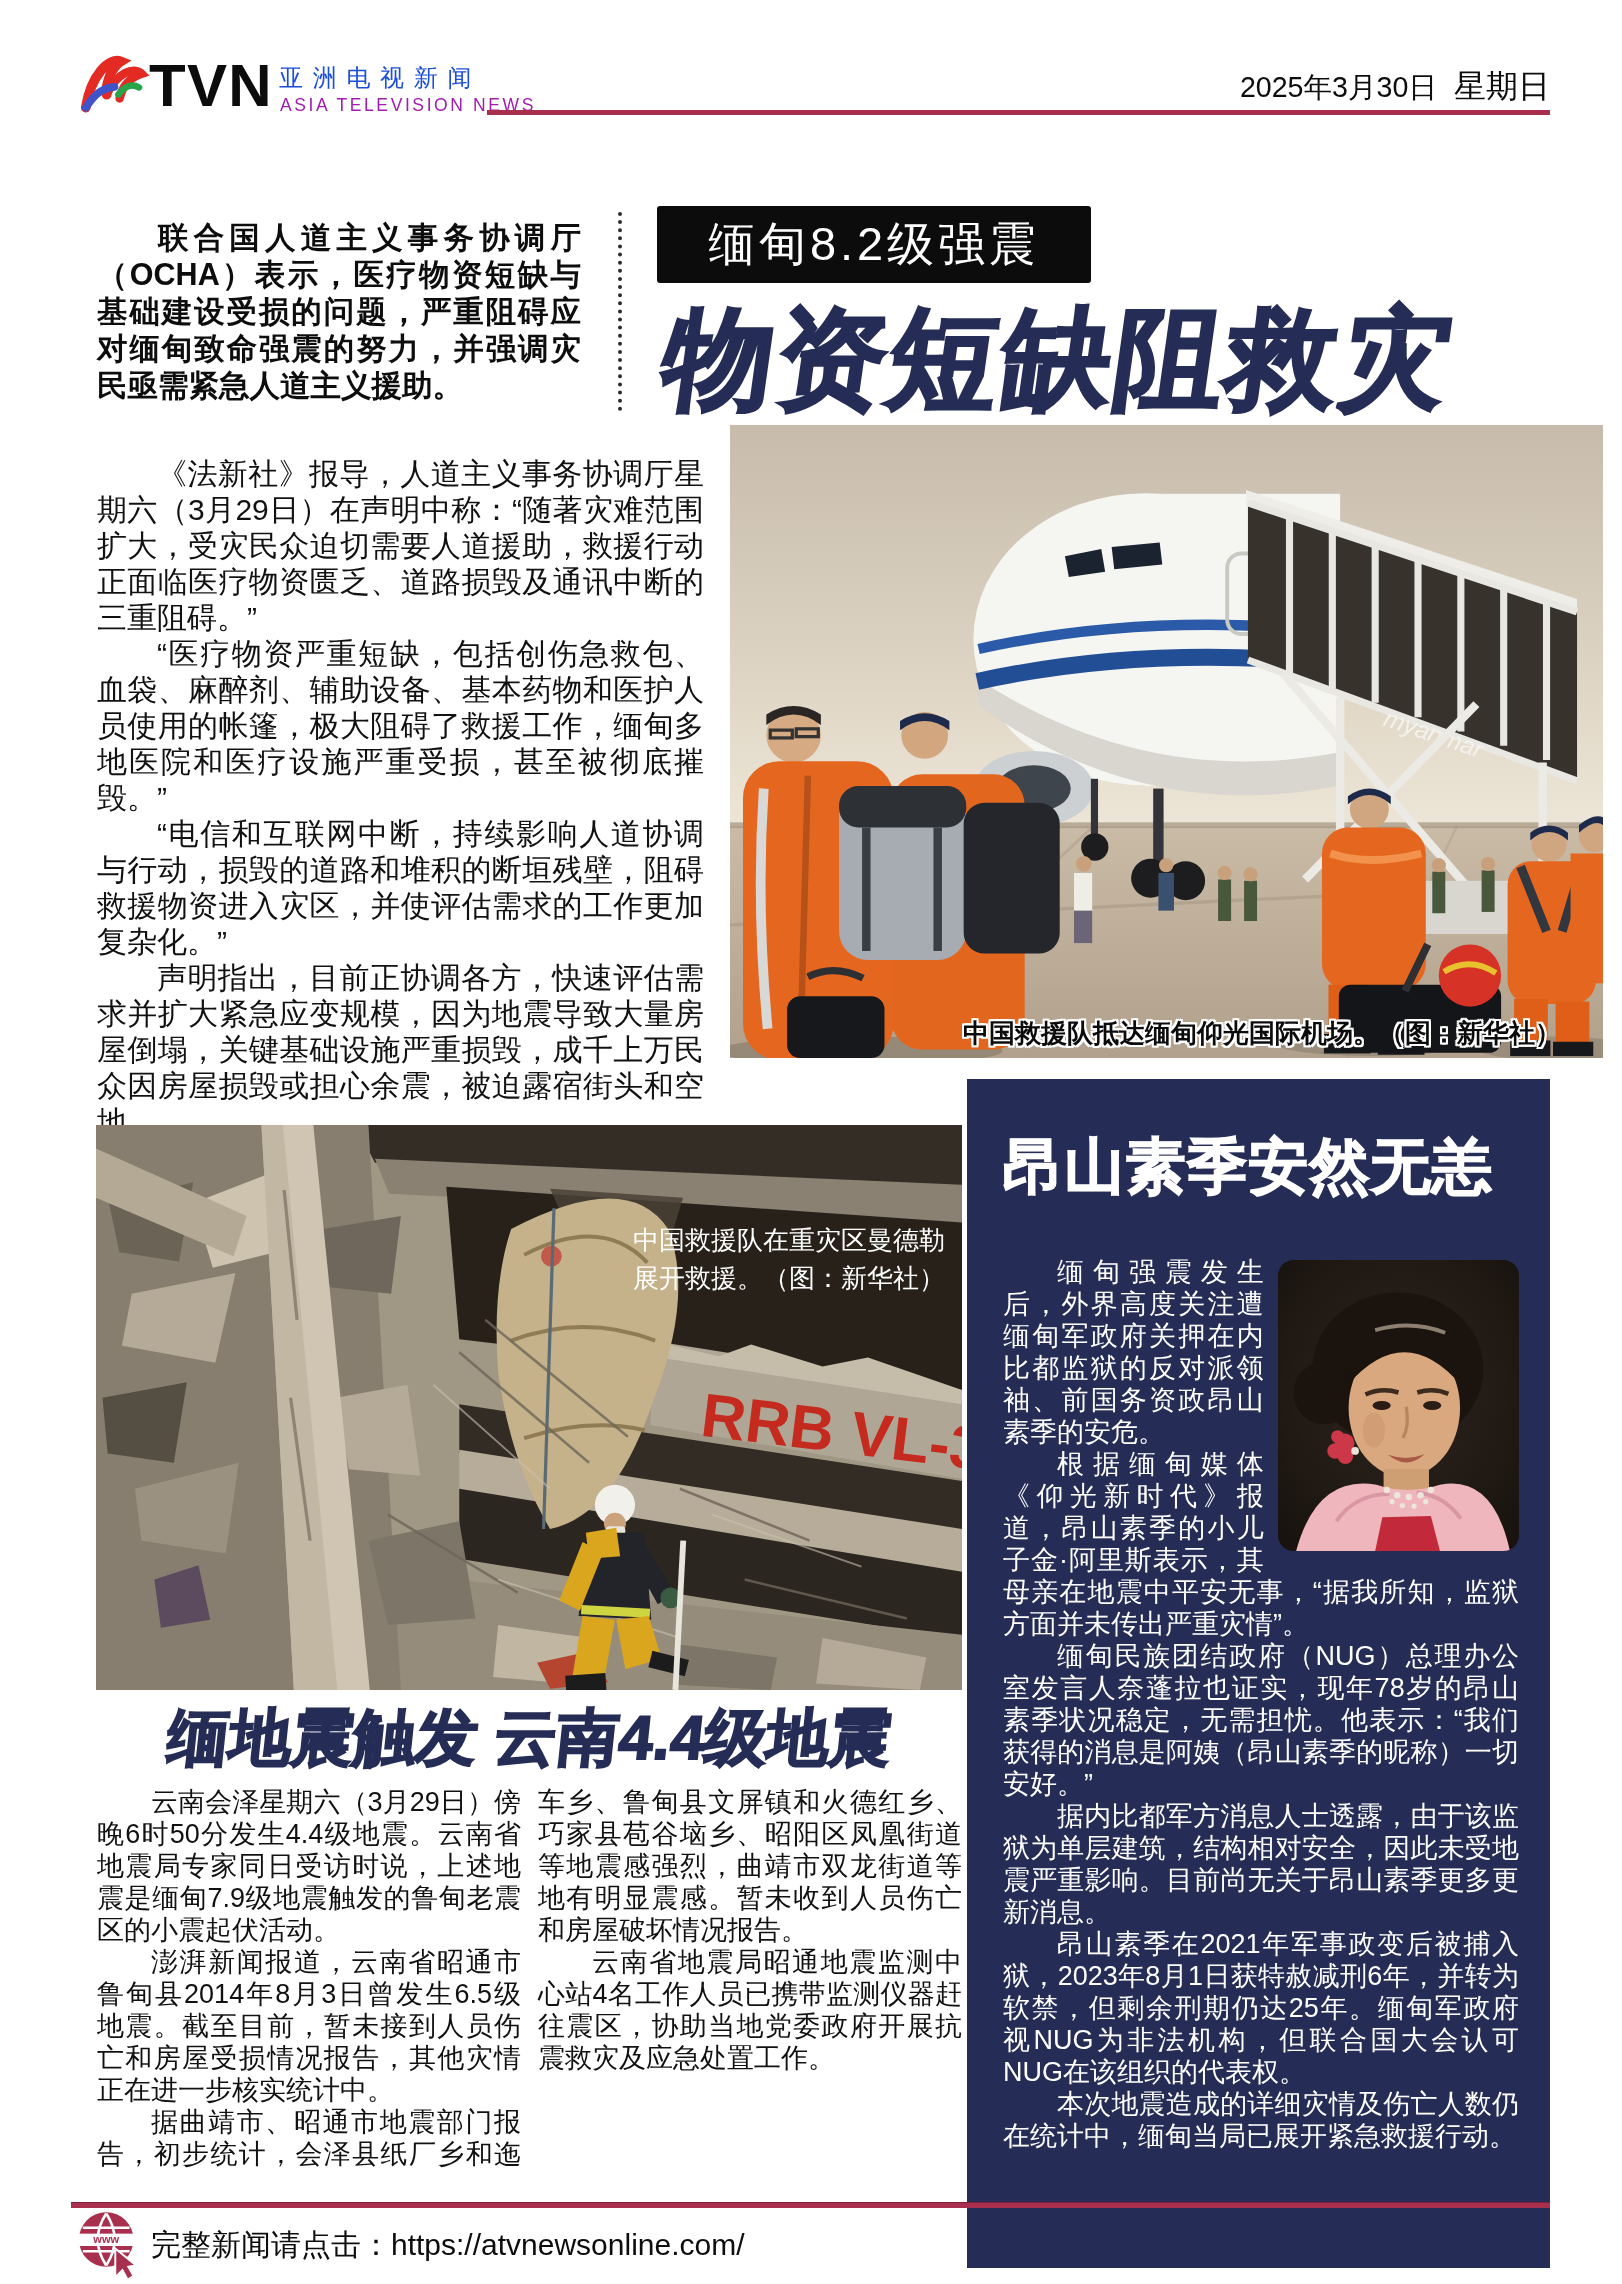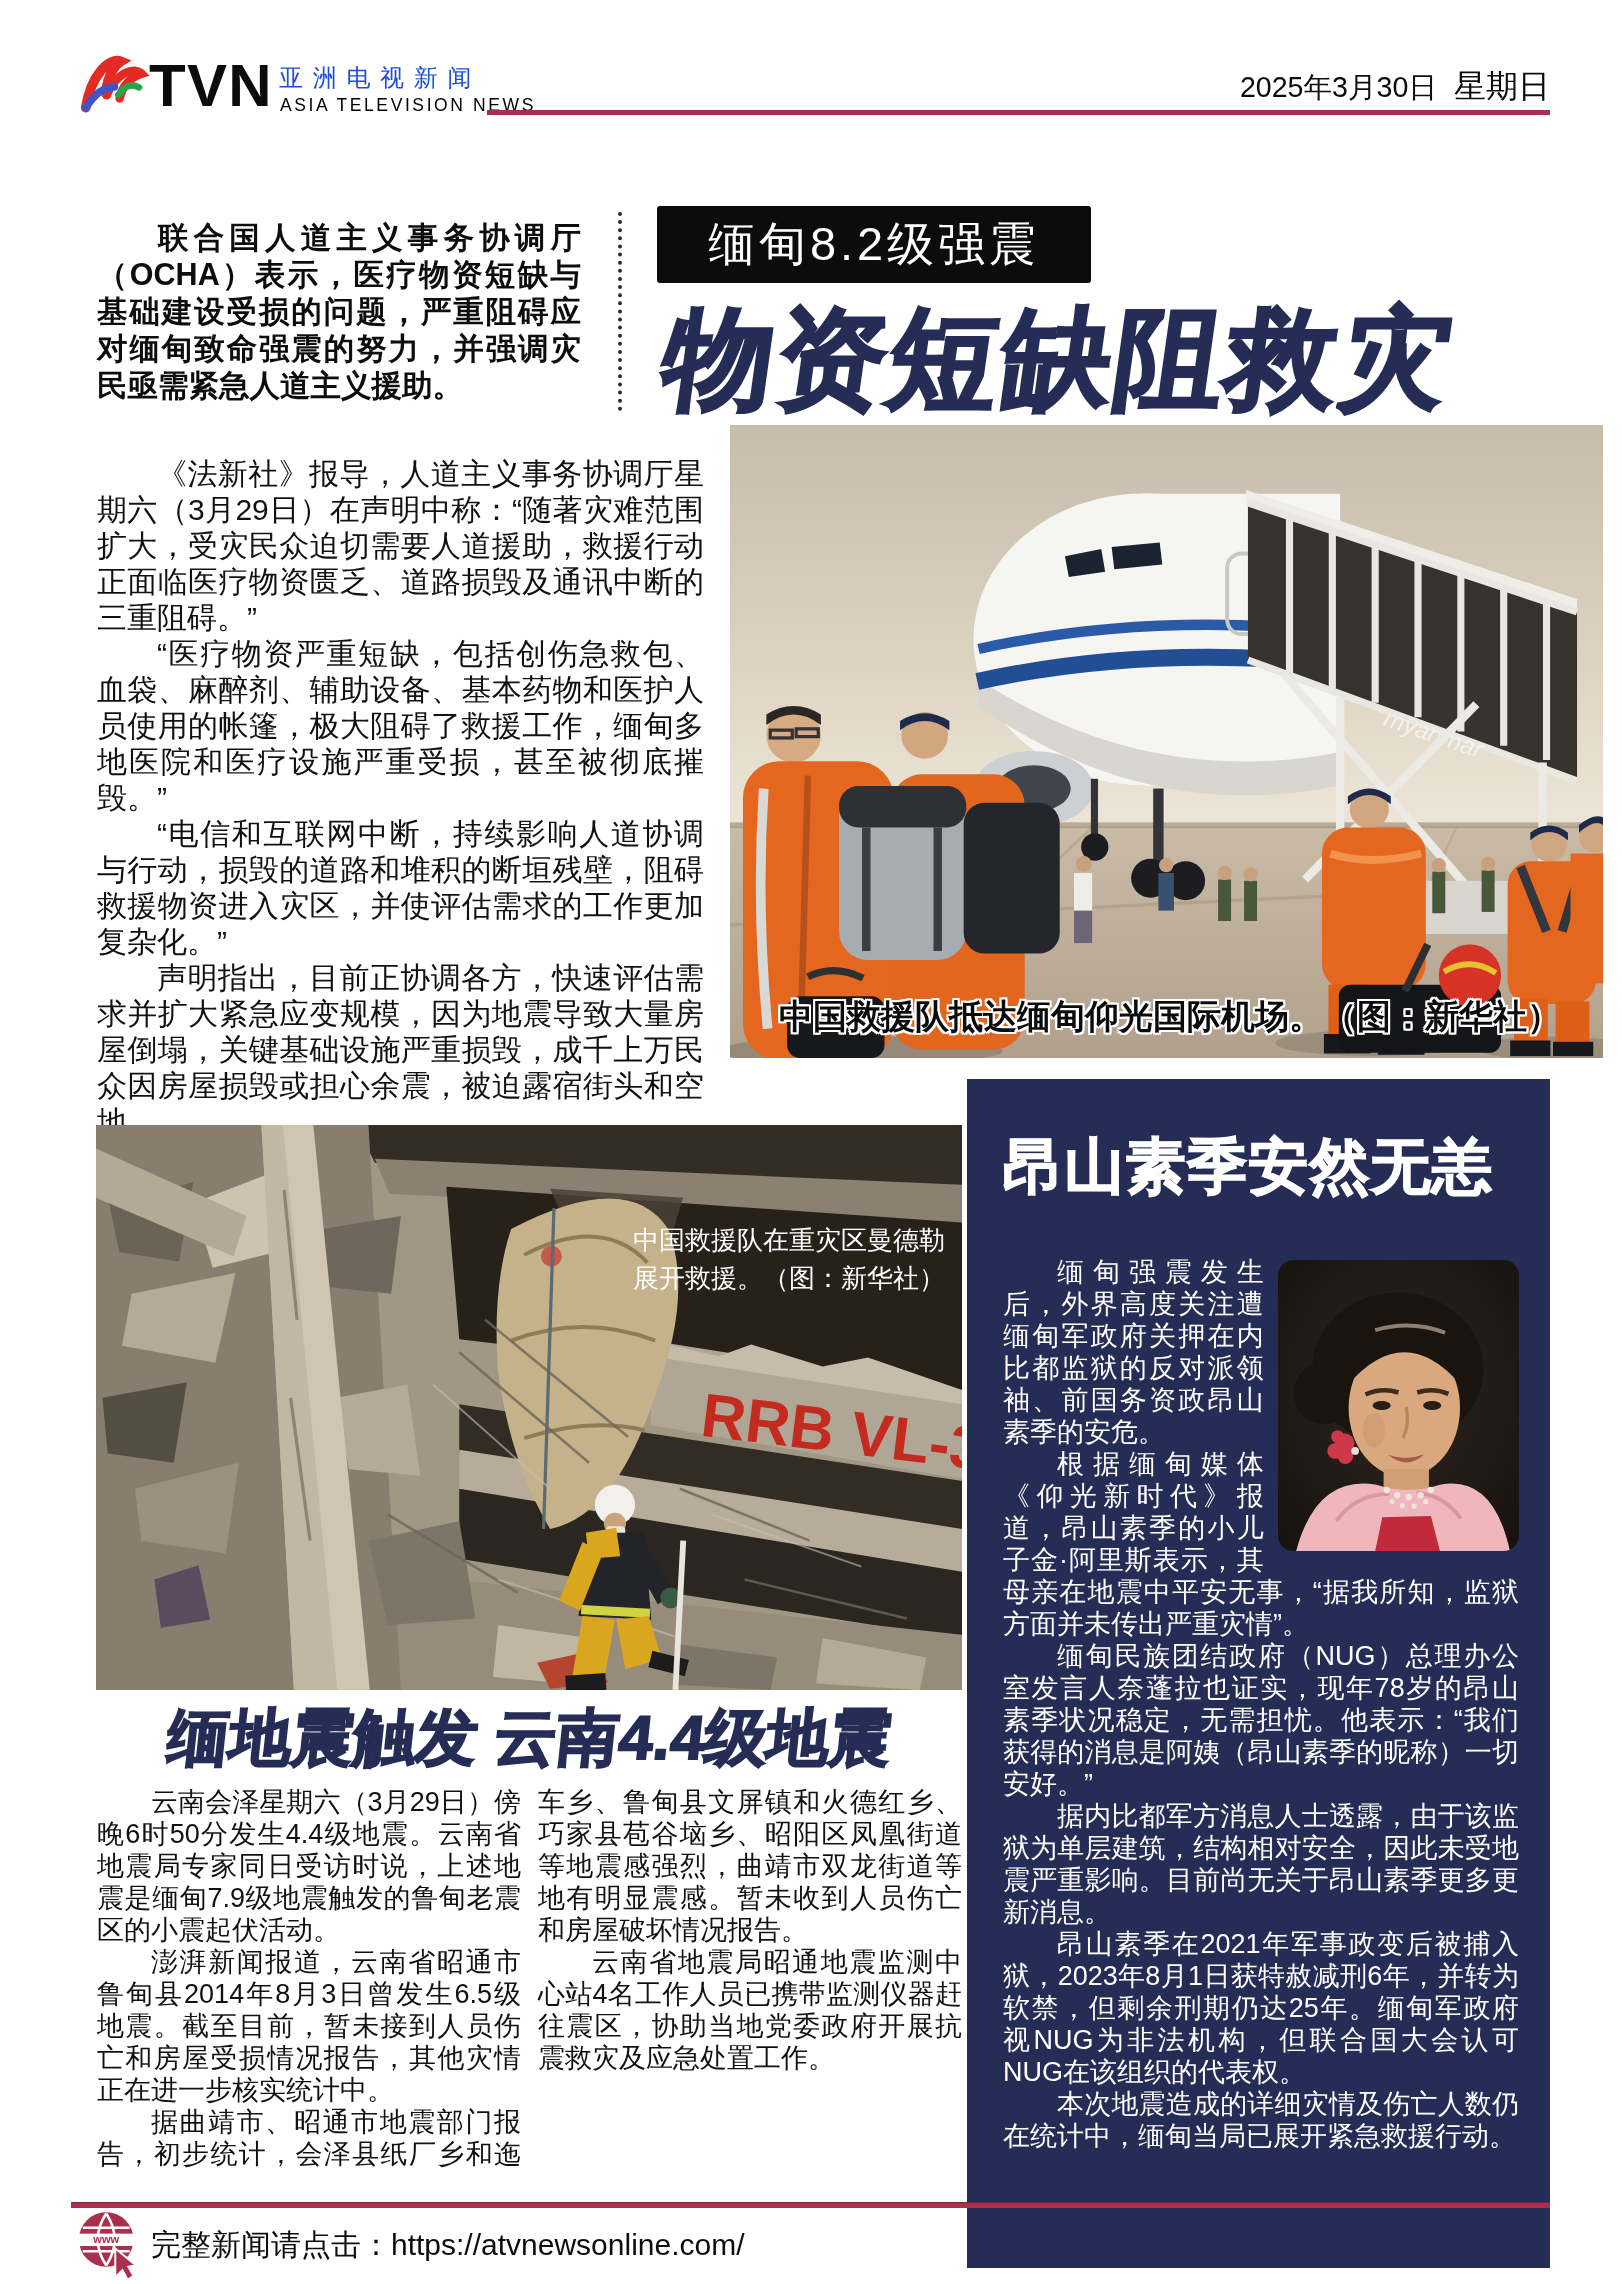--- a/index.html
+++ b/index.html
@@ -5,21 +5,21 @@
   *{box-sizing:border-box;margin:0;padding:0}
   html,body{background:#888}
   .page{position:relative;width:1623px;height:2284px;background:#fff;
         font-family:"Liberation Sans","DejaVu Sans",sans-serif;color:#111;overflow:hidden}
   .abs{position:absolute}
 
   
   .logo-swoosh{left:78px;top:53px;width:78px;height:60px}
   .logo-tvn{left:149px;top:51px;font-size:60px;font-weight:900;letter-spacing:1.3px;color:#0c0c0c}
   .logo-cn{left:279px;top:62px;font-size:24px;font-weight:400;letter-spacing:9.7px;color:#1d4ed8;white-space:nowrap}
-  .logo-en{left:280px;top:95px;font-size:17.5px;letter-spacing:2.6px;color:#000000;white-space:nowrap}
+  .logo-en{left:280px;top:95px;font-size:17.5px;letter-spacing:2.6px;color:#a21caf;white-space:nowrap}
   .masthead-date{right:73px;top:65px;font-size:28.6px;color:#0d0d0d;white-space:nowrap}
   .masthead-date .wd{font-size:32px;font-weight:400;margin-left:17px}
   .rule-top{left:487px;top:110px;width:1063px;height:5.2px;background:#a92f4e}
   .rule-bottom{left:71px;top:2202px;width:1479px;height:5.8px;background:#a92f4e;border-top:1.3px solid #7e1f38}
 
   
   .lead{left:97px;top:219px;width:484px;font-size:30.5px;font-weight:700;line-height:37px;
         text-align:justify;text-indent:2em;color:#0d0d0d}
   .vdots{left:618px;top:212px;height:199px;width:0;border-left:4.5px dotted #2c2c2c}
   .kicker{left:657px;top:206px;width:434px;height:77px;background:#0c0c0c;border-radius:3px;
@@ -31,21 +31,21 @@
   .h2-navy{color:#252c55;font-weight:900;-webkit-text-stroke:1.9px #252c55}
 
   
   .a1-body{left:97px;top:456px;width:607px;font-size:30px;line-height:36px;text-align:justify}
   .a1-body p,.a2-cols p,.sb-body p{text-indent:2em}
 
   
   .photo1{left:730px;top:425px;width:873px;height:633px;overflow:hidden}
   .photo2{left:96px;top:1125px;width:866px;height:565px;overflow:hidden}
   .photo1 svg,.photo2 svg,.suukyi svg{display:block;width:100%;height:100%}
-  .cap1{right:42px;bottom:18px;font-size:34px;font-weight:600;color:#0b0b0b;white-space:nowrap;
+  .cap1{right:42px;bottom:7px;font-size:26px;font-weight:600;color:#0b0b0b;white-space:nowrap;
         text-shadow:-1.9px -1.9px 0 #fff,1.9px -1.9px 0 #fff,-1.9px 1.9px 0 #fff,1.9px 1.9px 0 #fff,0 -1.9px 0 #fff,0 1.9px 0 #fff,-1.9px 0 0 #fff,1.9px 0 0 #fff}
   .cap2{left:537px;top:96px;width:312px;font-size:26px;font-weight:500;color:#fff;line-height:38px}
 
   
   .sidebar{left:967px;top:1079px;width:583px;height:1189px;background:#252c55;color:#fff;
            padding:55px 31px 0 36px}
   .sb-title{font-size:60px;font-weight:900;letter-spacing:1.3px;line-height:65px;margin-bottom:57px;
             -webkit-text-stroke:1.3px #fff}
   .sb-body{font-size:27px;line-height:32px;text-align:justify}
   .suukyi{float:right;width:241px;height:291px;margin:3.9px 0 17px 14.3px;border-radius:15.6px;overflow:hidden}

